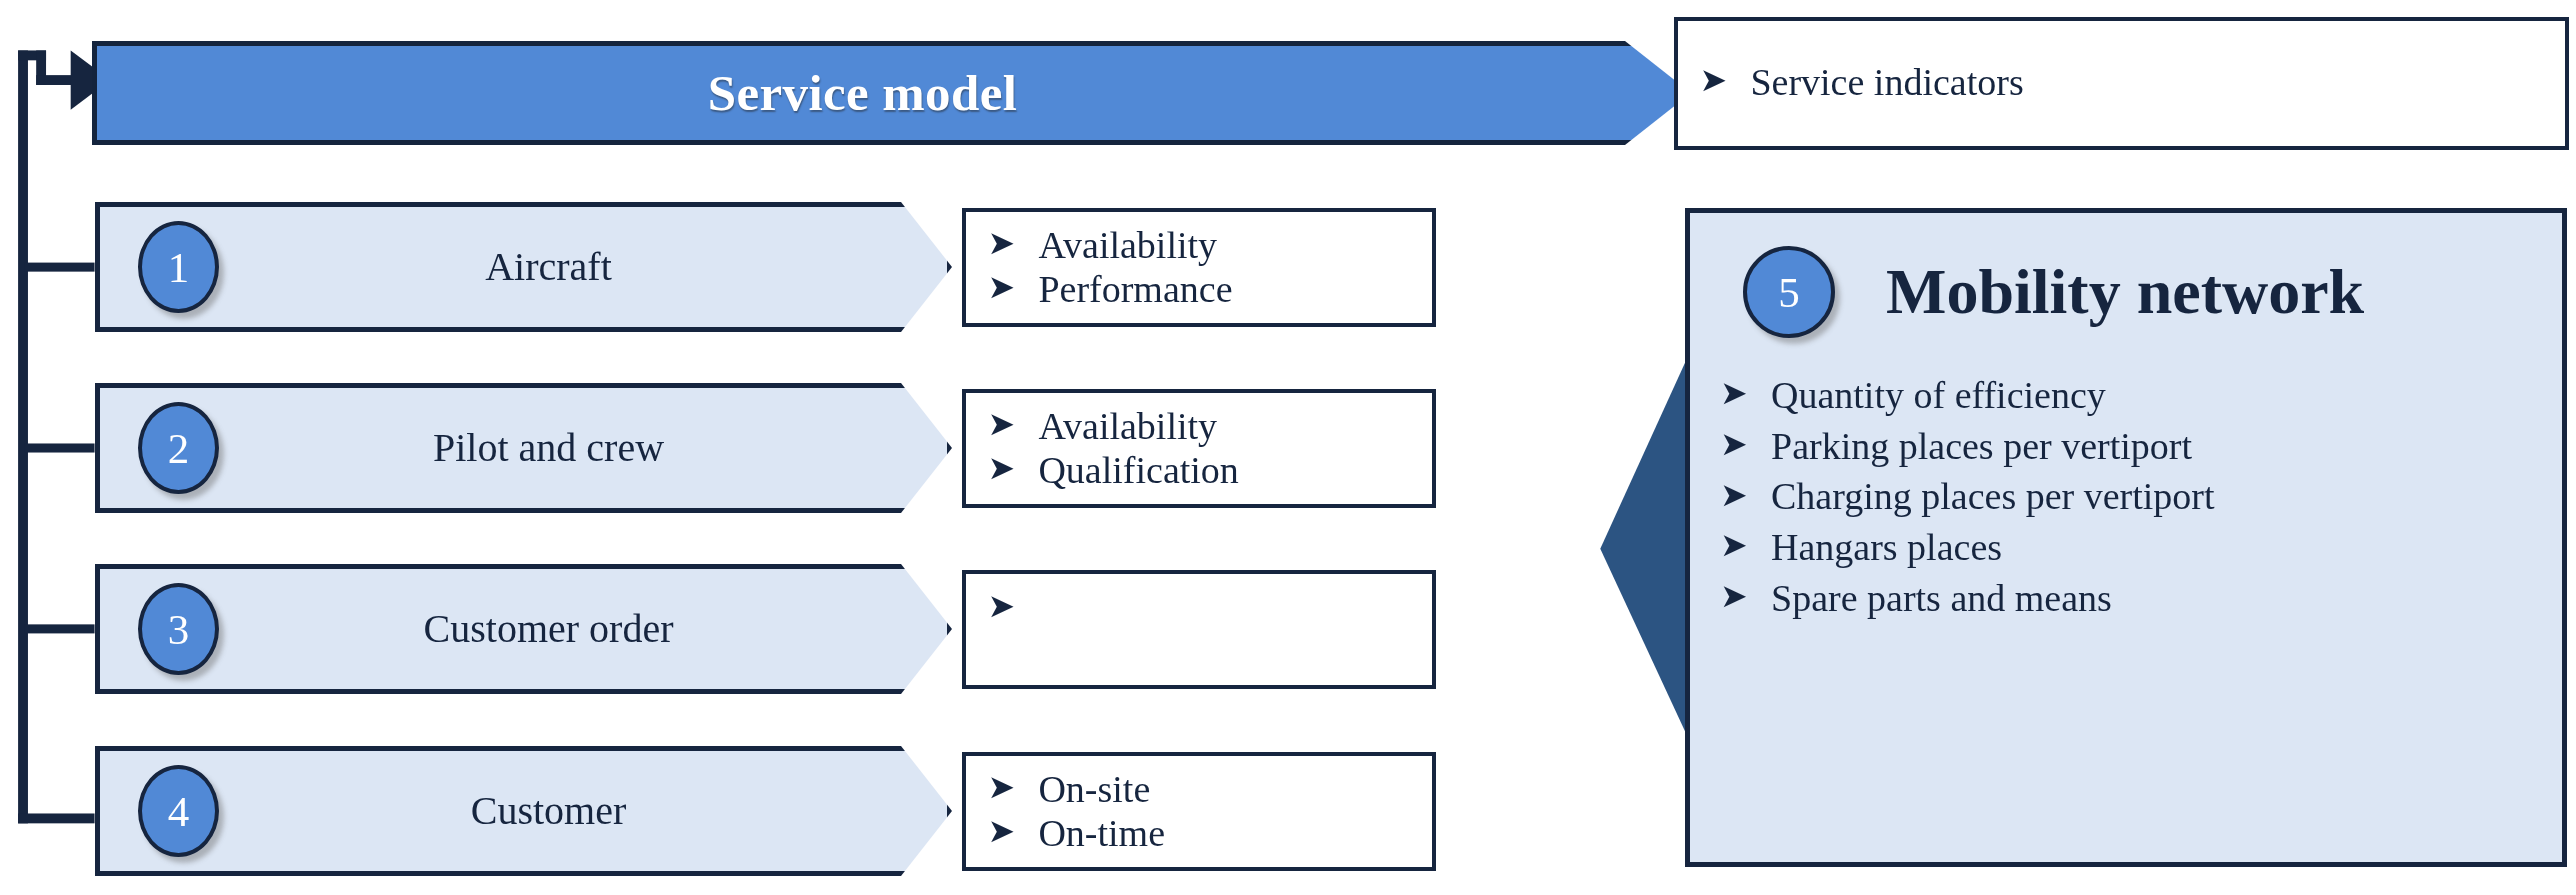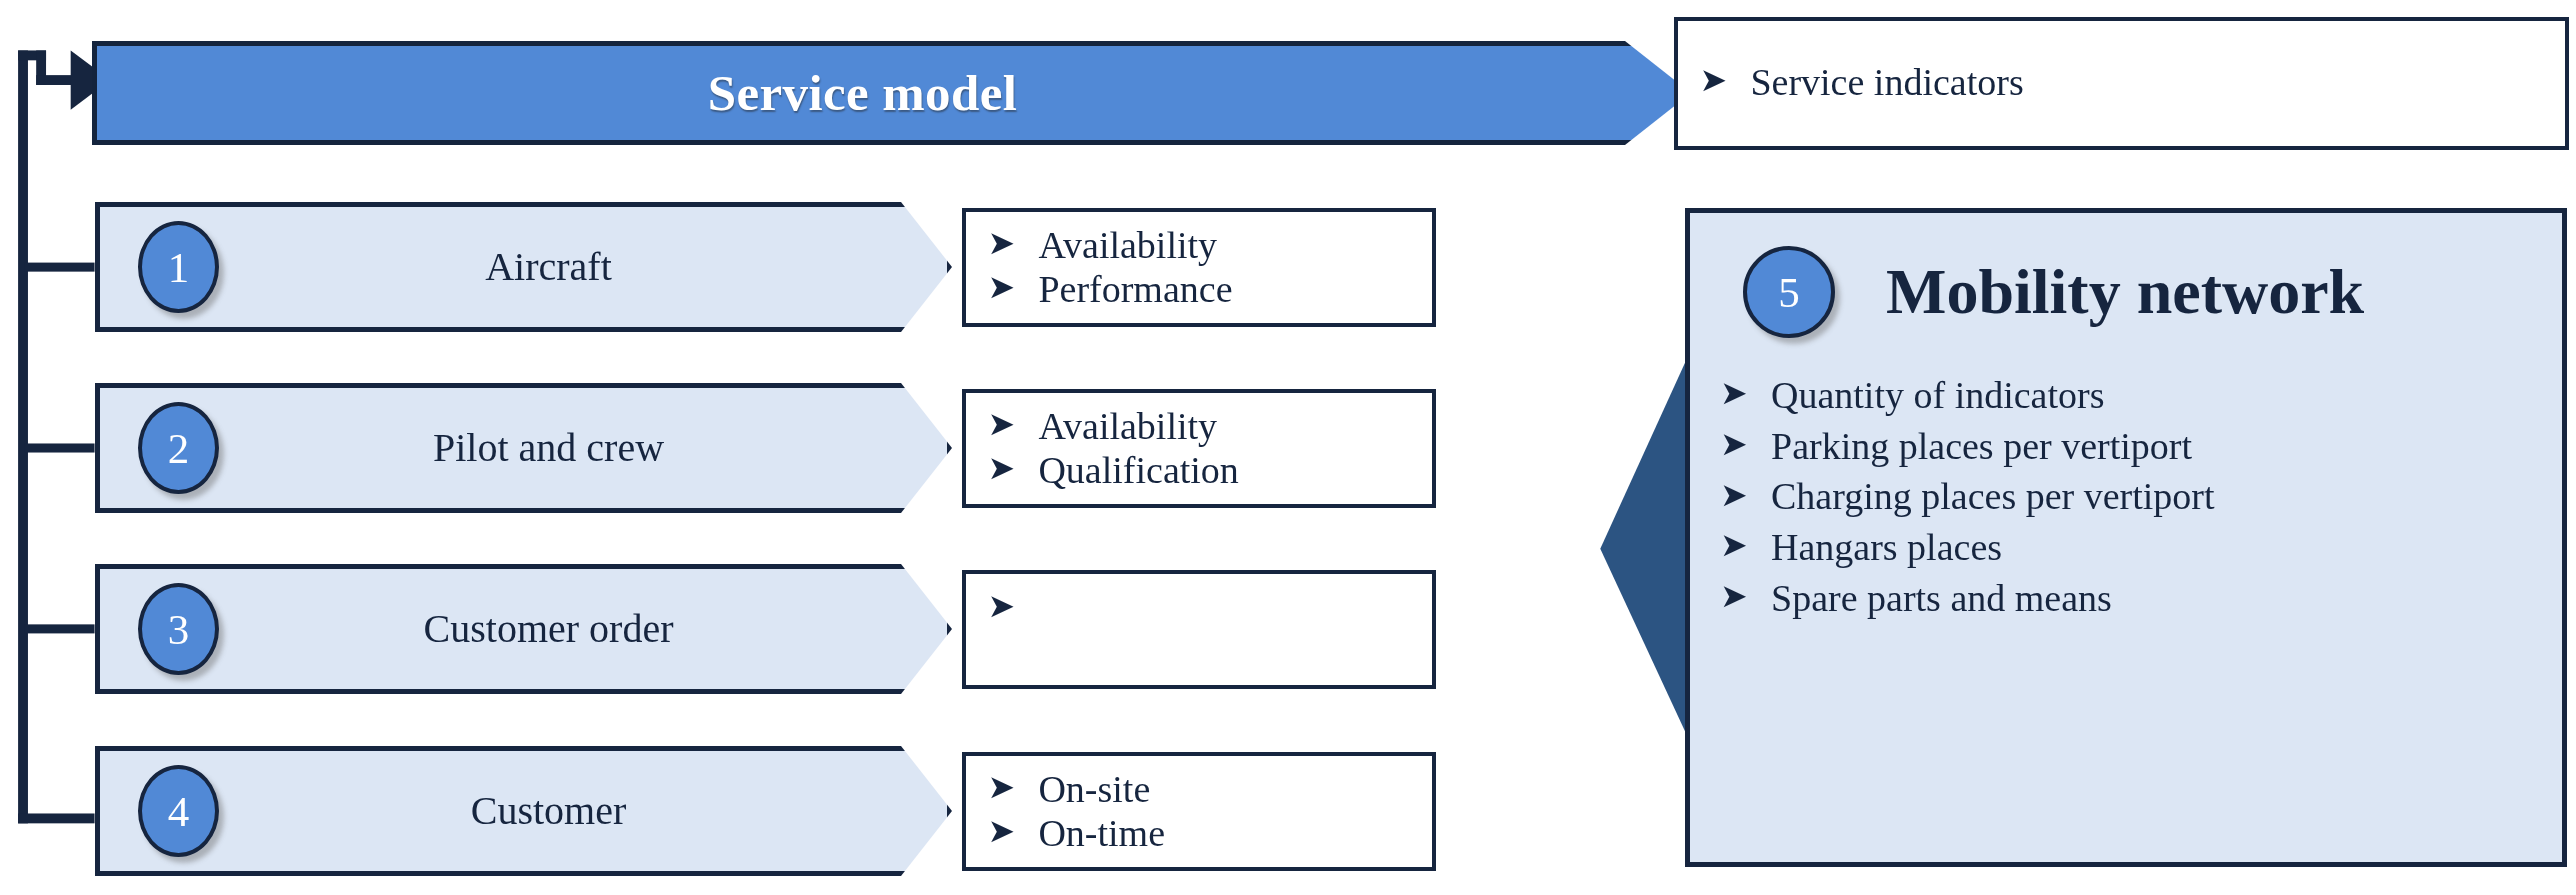--- a/index.html
+++ b/index.html
@@ -216,21 +216,21 @@
 <div class="abs" id="mobility">
   <div class="head">
     <div class="circle">
       <span>5</span>
     </div>
     <div class="title">Mobility network</div>
   </div>
   <ul class="bul">
     <li>
       <span class="bglyph">➤</span>
-      <span>Quantity of indicators</span>
+      <span>Quantity of efficiency</span>
     </li>
     <li>
       <span class="bglyph">➤</span>
       <span>Parking places per vertiport</span>
     </li>
     <li>
       <span class="bglyph">➤</span>
       <span>Charging places per vertiport</span>
     </li>
     <li>

